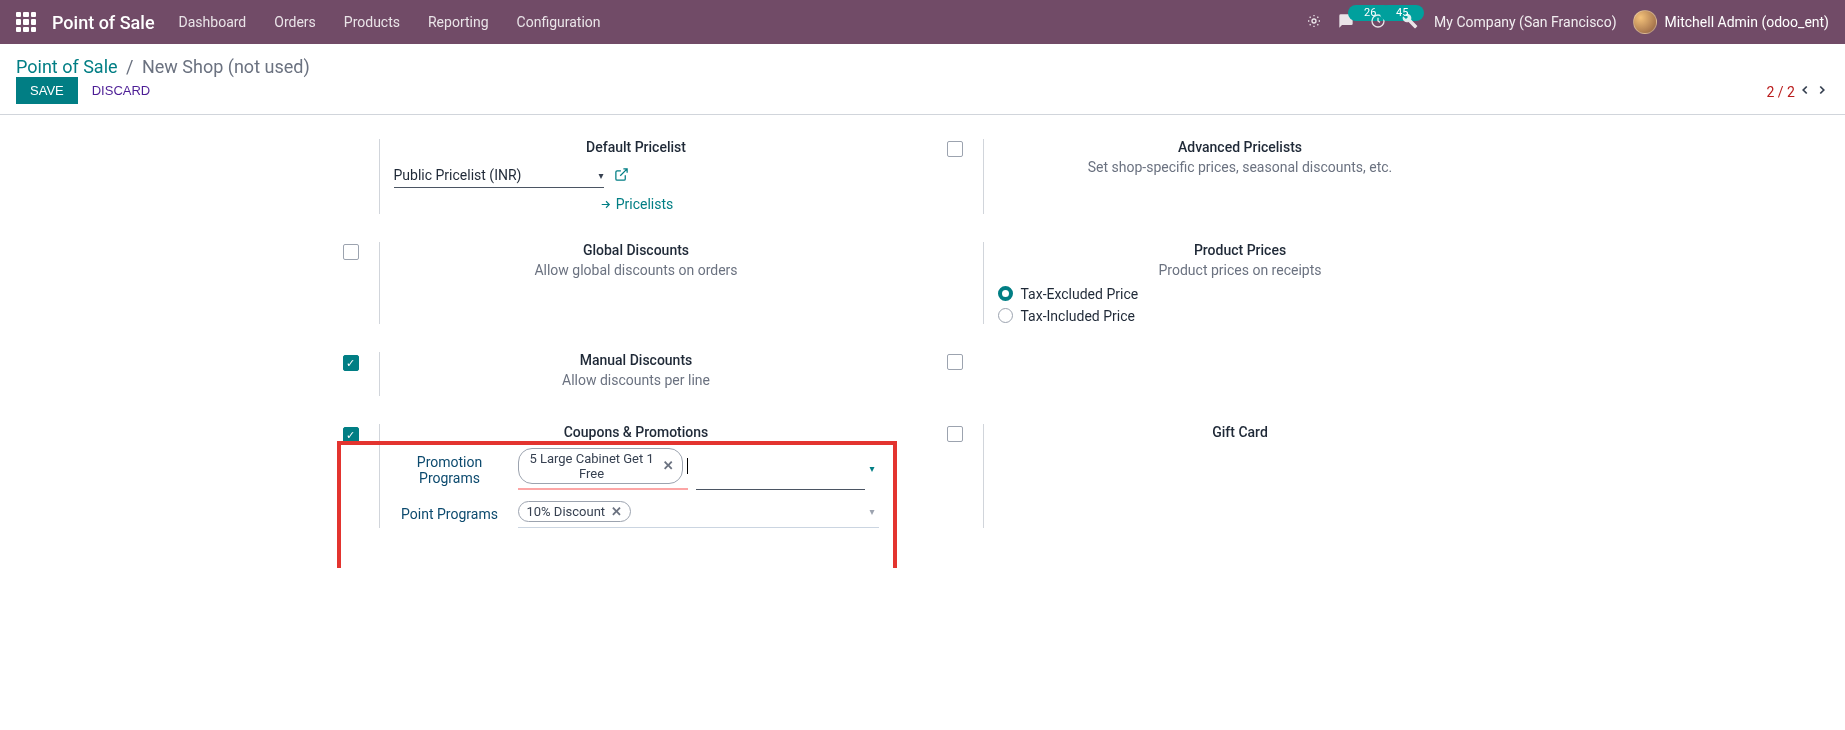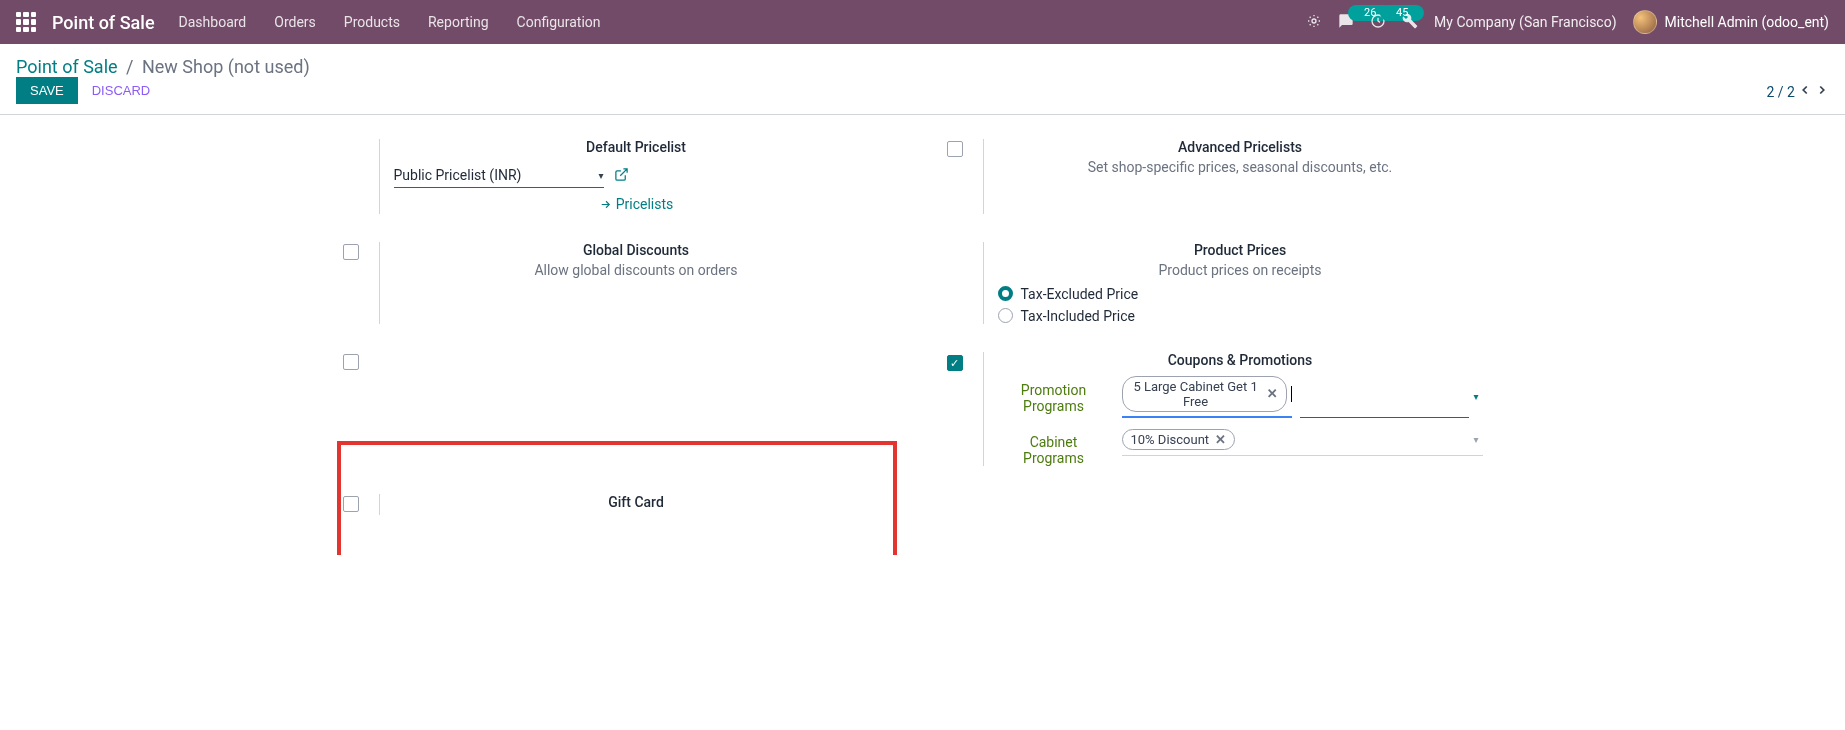--- a/index.html
+++ b/index.html
@@ -21,22 +21,22 @@
   .avatar { width: 24px; height: 24px; border-radius: 50%; background: radial-gradient(circle at 30% 30%, #f4c27a, #8b5a3c); border: 1px solid rgba(255,255,255,0.3); }
   
   
   .control-bar { padding: 12px 16px 10px; display: flex; align-items: flex-start; justify-content: space-between; }
   .breadcrumb { font-size: 18px; }
   .breadcrumb-link { color: #017E84; cursor: pointer; }
   .breadcrumb-sep { color: #6b7280; margin: 0 4px; }
   .breadcrumb-current { color: #6b7280; }
   .actions-row { display: flex; gap: 14px; align-items: center; }
   .btn-primary { background: #017E84; color: #fff; border: none; padding: 6px 14px; font-size: 13px; font-weight: 500; cursor: pointer; }
-  .btn-link { background: none; border: none; color: #8b5cf6; font-size: 13px; font-weight: 500; cursor: pointer; }
-  .pager { display: flex; align-items: center; gap: 3px; color: #0c4a6e; margin-top: 16px; }
+  .btn-link { background: none; border: none; color: #4c1d95; font-size: 13px; font-weight: 500; cursor: pointer; }
+  .pager { display: flex; align-items: center; gap: 3px; color: #b91c1c; margin-top: 16px; }
   .pager-arrow { cursor: pointer; color: #374151; }
   
   .divider { border-top: 1px solid #d1d5db; }
   
   
   .settings-body { padding: 24px 0 40px; display: flex; justify-content: center; }
   .settings-inner { width: 1160px; }
   .settings-grid { display: grid; grid-template-columns: 1fr 1fr; column-gap: 48px; row-gap: 28px; }
   
   .setting-box { display: flex; gap: 14px; padding-right: 20px; }
@@ -53,21 +53,21 @@
   .radio.checked { border: 4px solid #017E84; }
   .radio-row { display: flex; align-items: center; margin-top: 6px; color: #1f2937; }
   
   .select-row { display: flex; align-items: center; gap: 10px; margin-top: 8px; }
   .select-field { border: none; border-bottom: 1px solid #4b5563; padding: 4px 0; width: 210px; background: transparent; font-size: 14px; color: #1f2937; display: flex; justify-content: space-between; align-items: center; cursor: pointer; }
   .caret { font-size: 10px; color: #374151; }
   .ext-link { color: #017E84; cursor: pointer; }
   .inline-link { color: #017E84; cursor: pointer; display: inline-flex; align-items: center; gap: 4px; margin-top: 8px; font-size: 14px; }
   
   .field-row { display: flex; gap: 12px; margin-top: 8px; align-items: flex-start; }
-  .field-label { width: 112px; color: #4d7c0f; font-size: 14px; padding-top: 6px; }
+  .field-label { width: 112px; color: #0c4a6e; font-size: 14px; padding-top: 6px; }
   .m2m-wrap { flex: 1; min-height: 28px; display: flex; align-items: center; flex-wrap: wrap; gap: 4px; padding-bottom: 2px; }
   .m2m-static { border-bottom: 1px solid #cbd5e1; }
   .tag { border: 1px solid #9ca3af; border-radius: 14px; padding: 2px 8px; font-size: 13px; color: #374151; display: inline-flex; align-items: center; gap: 6px; }
   .tag .x { cursor: pointer; color: #6b7280; font-weight: bold; }
   .m2m-caret { margin-left: auto; font-size: 10px; color: #017E84; padding-right: 4px; }
   .m2m-caret.muted { color: #9ca3af; }
   .cursor-blink { width: 1px; height: 16px; background: #000; animation: blink 1s steps(1) infinite; }
   @keyframes blink { 50% { opacity: 0; } }
   
   .highlight-box { border: 4px solid #e3342f; position: absolute; pointer-events: none; }
@@ -210,47 +210,54 @@
             <span class="radio checked"></span>
             <span>Tax-Excluded Price</span>
           </div>
           <div class="radio-row">
             <span class="radio"></span>
             <span>Tax-Included Price</span>
           </div>
         </div>
       </div>
 
+      <div class="setting-box">
+        <div class="checkbox-col"><span class="chk checked"></span></div>
+        <div class="content-col">
+          <div class="setting-title">Manual Discounts</div>
+          <div class="setting-desc">Allow discounts per line</div>
+        </div>
+      </div>
 
       <div class="setting-box">
         <div class="checkbox-col"><span class="chk"></span></div>
       </div>
 
       <div class="setting-box">
         <div class="checkbox-col"><span class="chk checked"></span></div>
         <div class="content-col">
           <div class="setting-title">Coupons &amp; Promotions</div>
 
           <div class="field-row">
             <div class="field-label">Promotion Programs</div>
             <div class="m2m-wrap" style="width:260px;">
-              <div style="display:flex; align-items:center; gap:4px; border-bottom:2px solid #3b82f6; padding-bottom:4px; width:170px;">
+              <div style="display:flex; align-items:center; gap:4px; border-bottom:2px solid #fca5a5; padding-bottom:4px; width:170px;">
                 <span class="tag">
                   <span>5 Large Cabinet Get 1 Free</span>
                   <span class="x">✕</span>
                 </span>
                 <span class="cursor-blink"></span>
               </div>
               <div style="flex:1; border-bottom:1px solid #4b5563; align-self:flex-end; height:1px; margin-left:4px;"></div>
               <span class="m2m-caret">▾</span>
             </div>
           </div>
 
           <div class="field-row">
-            <div class="field-label">Cabinet Programs</div>
+            <div class="field-label">Point Programs</div>
             <div class="m2m-wrap m2m-static" style="width:260px; padding-bottom:4px;">
               <span class="tag">
                 <span>10% Discount</span>
                 <span class="x">✕</span>
               </span>
               <span class="m2m-caret muted">▾</span>
             </div>
           </div>
         </div>
       </div>

